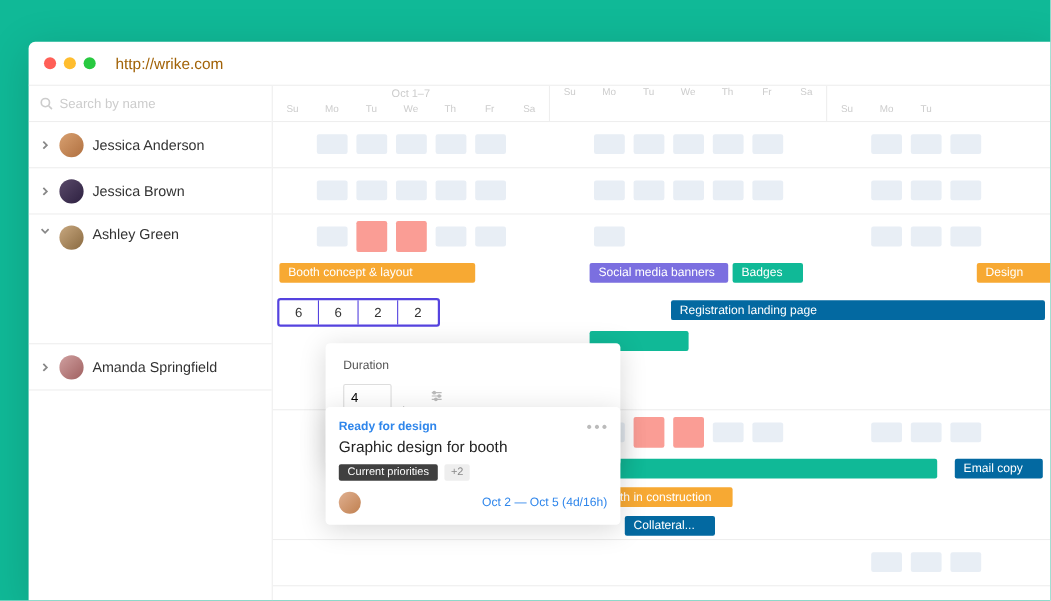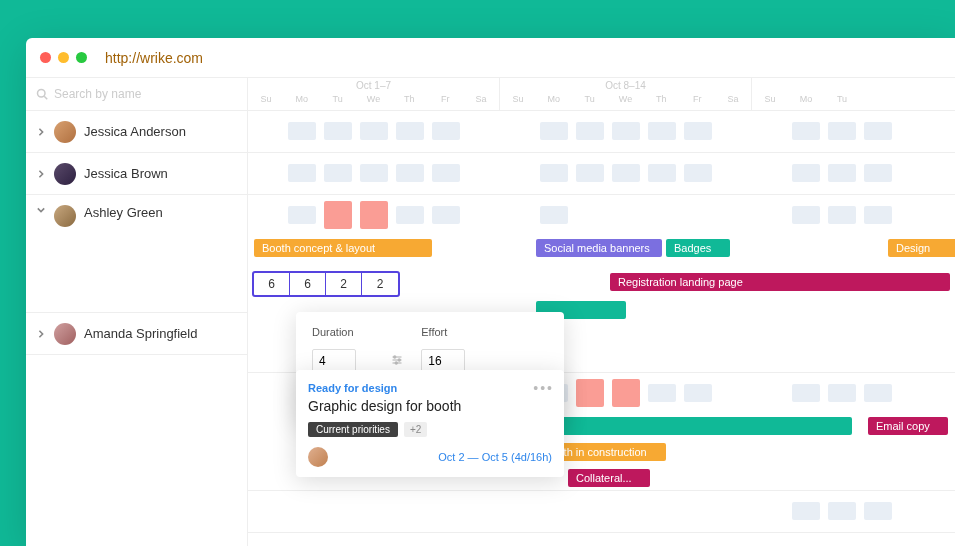--- a/index.html
+++ b/index.html
@@ -65,21 +65,21 @@
   .timeline-body { position: relative; }
   .row-track { height:42px; border-bottom:1px solid #eee; position:relative;}
   .row-tall { height: 178px; }    
   .row-med  { height: 118px; }    
   .block { position:absolute; height:18px; top:11px; border-radius:2px; }
   .pb { background:#e8eef5; }     
   .pk { background:#fa9d95; }     
   .or { background:#f7a933; color:#fff; font-size:11px; padding:0 8px; display:flex; align-items:center; }
   .pu { background:#7b6fe0; color:#fff; font-size:11px; padding:0 8px; display:flex; align-items:center; }
   .tl { background:#10b997; color:#fff; font-size:11px; padding:0 8px; display:flex; align-items:center; }
-  .bl { background:#be185d; color:#fff; font-size:11px; padding:0 8px; display:flex; align-items:center; }
+  .bl { background:#0369a1; color:#fff; font-size:11px; padding:0 8px; display:flex; align-items:center; }
 
   
   .hours-editor { position:absolute; top:76px; left:4px; display:flex; border:2px solid #5543df; border-radius:3px; background:#fff; }
   .hours-editor .cell { width:36px; height:22px; border-right:1px solid #5543df; display:flex; align-items:center; justify-content:center; font-size:12px; color:#333;}
   .hours-editor .cell:last-child { border-right:none; }
 
   
   .popup {
     position:absolute; z-index:50;
     top: 312px; left: 296px;
@@ -186,21 +186,20 @@
             <div class="day-cell">Su</div>
             <div class="day-cell">Mo</div>
             <div class="day-cell">Tu</div>
             <div class="day-cell">We</div>
             <div class="day-cell">Th</div>
             <div class="day-cell">Fr</div>
             <div class="day-cell">Sa</div>
           </div>
         </div>
         <div class="week-group" style="width:252px;">
-          <div class="week-label">Oct 8–14</div>
           <div class="days-row">
             <div class="day-cell">Su</div>
             <div class="day-cell">Mo</div>
             <div class="day-cell">Tu</div>
             <div class="day-cell">We</div>
             <div class="day-cell">Th</div>
             <div class="day-cell">Fr</div>
             <div class="day-cell">Sa</div>
           </div>
         </div>
@@ -313,27 +312,20 @@
               <line x1="2" y1="4" x2="14" y2="4"></line>
               <line x1="2" y1="8" x2="14" y2="8"></line>
               <line x1="2" y1="12" x2="14" y2="12"></line>
               <circle cx="5" cy="4" r="1.5" fill="#bbb"></circle>
               <circle cx="11" cy="8" r="1.5" fill="#bbb"></circle>
               <circle cx="7" cy="12" r="1.5" fill="#bbb"></circle>
             </svg>
         </span>
       </div>
     </div>
-    <div class="field">
-      <label>Effort</label>
-      <div class="ig">
-        <input class="num-input" value="16" style="">
-        <span class="unit">hours</span>
-      </div>
-    </div>
   </div>
   <select class="flex-sel">
     <option>Flexible</option>
   </select>
 </div>
 
 <div class="pop2">
   <div class="menu-dots">•••</div>
   <div class="status-pill">Ready for design</div>
   <div class="task-title">Graphic design for booth</div>

